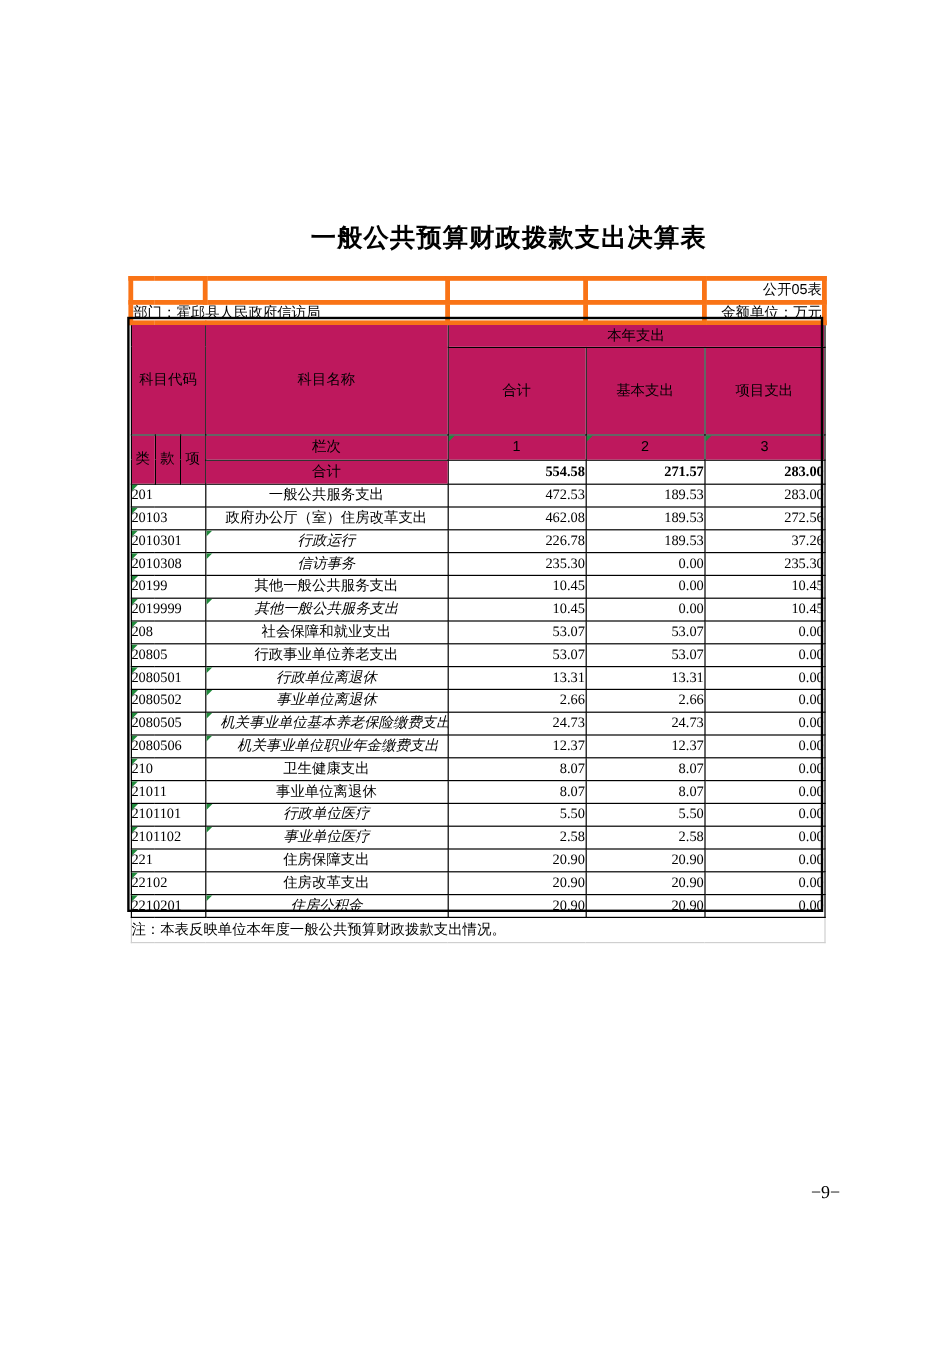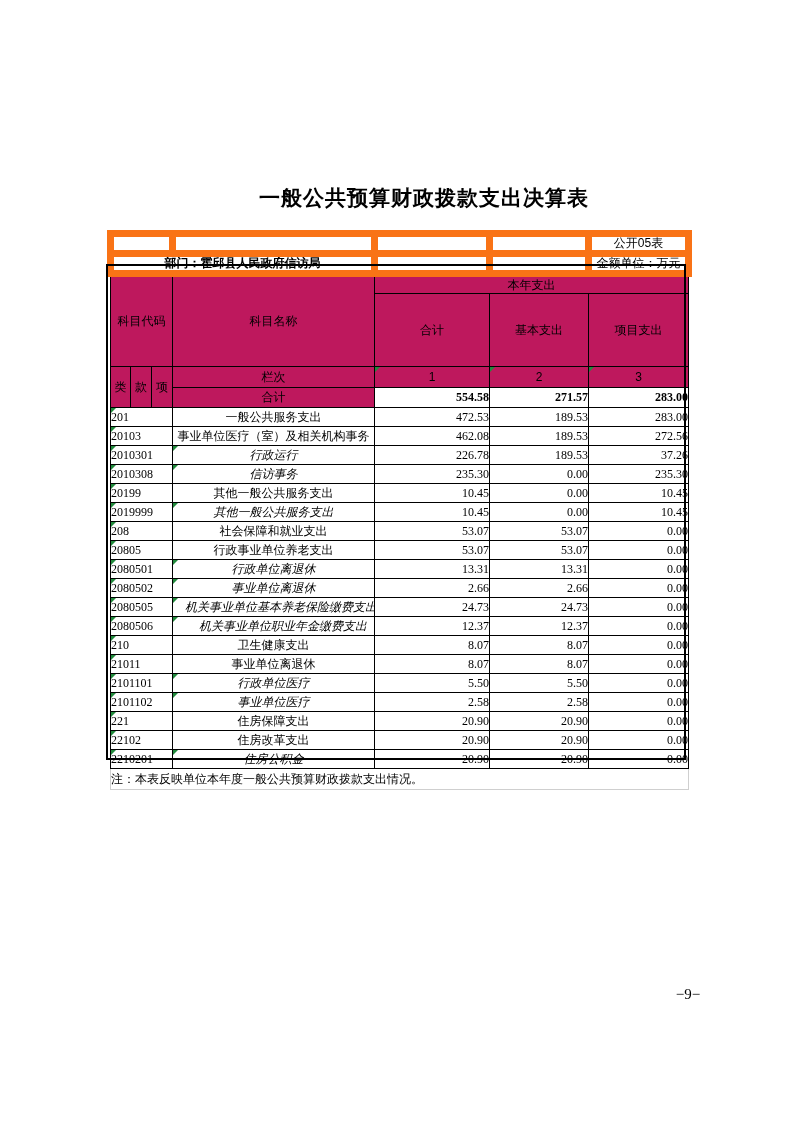--- a/index.html
+++ b/index.html
@@ -25,32 +25,32 @@
   }
   table.sheet td{
     border:1px solid #000;
     padding:0;margin:0;
     font-size:12px;line-height:1.1;
     overflow:hidden;white-space:nowrap;
     position:relative;
     vertical-align:middle;
   }
   
-  tr.pre td{border:7px solid #f97316;text-align:center;}
+  tr.pre td{border:4px solid #f97316;}
   tr.note-row td{border:1px solid #cfcfcf;border-top:none;}
   .hA{height:20px}.hB{height:15px}.hC{height:20px}.hD{height:73px}
   .hE{height:21px}.hF{height:20px}
   tbody.data tr{height:19px}
   tr.note-row{height:21px}
 
   .gray{background:#be185d;}
   .center{text-align:center;}
   .right{text-align:right;padding-right:2px;}
   .meta-small{font-size:11px;}
-  .dept{font-weight:bold;font-size:12px;padding-left:3px;text-align:left;}
+  .dept{font-weight:normal;font-size:12px;padding-left:3px;text-align:left;}
   .hdr{font-size:12.5px;text-align:center;}
 
   .num{
     text-align:right;padding-right:3px;
     font-family:"Liberation Serif","DejaVu Serif",serif;
     font-size:12.5px;
   }
   .bold{font-weight:bold;}
   .code-cell{
     text-align:left;padding-left:2px;
@@ -147,21 +147,21 @@
     <tbody class="data">
         <tr>
           <td class="code-cell" colspan="3"><span class="corner"></span>201</td>
           <td class="name-cell">一般公共服务支出</td>
           <td class="num">472.53</td>
           <td class="num">189.53</td>
           <td class="num">283.00</td>
         </tr>
         <tr>
           <td class="code-cell" colspan="3"><span class="corner"></span>20103</td>
-          <td class="name-cell small">事业单位医疗（室）及相关机构事务</td>
+          <td class="name-cell small">政府办公厅（室）住房改革支出</td>
           <td class="num">462.08</td>
           <td class="num">189.53</td>
           <td class="num">272.56</td>
         </tr>
         <tr>
           <td class="code-cell" colspan="3"><span class="corner"></span>2010301</td>
           <td class="name-cell ind"><span class="corner"></span>行政运行</td>
           <td class="num">226.78</td>
           <td class="num">189.53</td>
           <td class="num">37.26</td>

